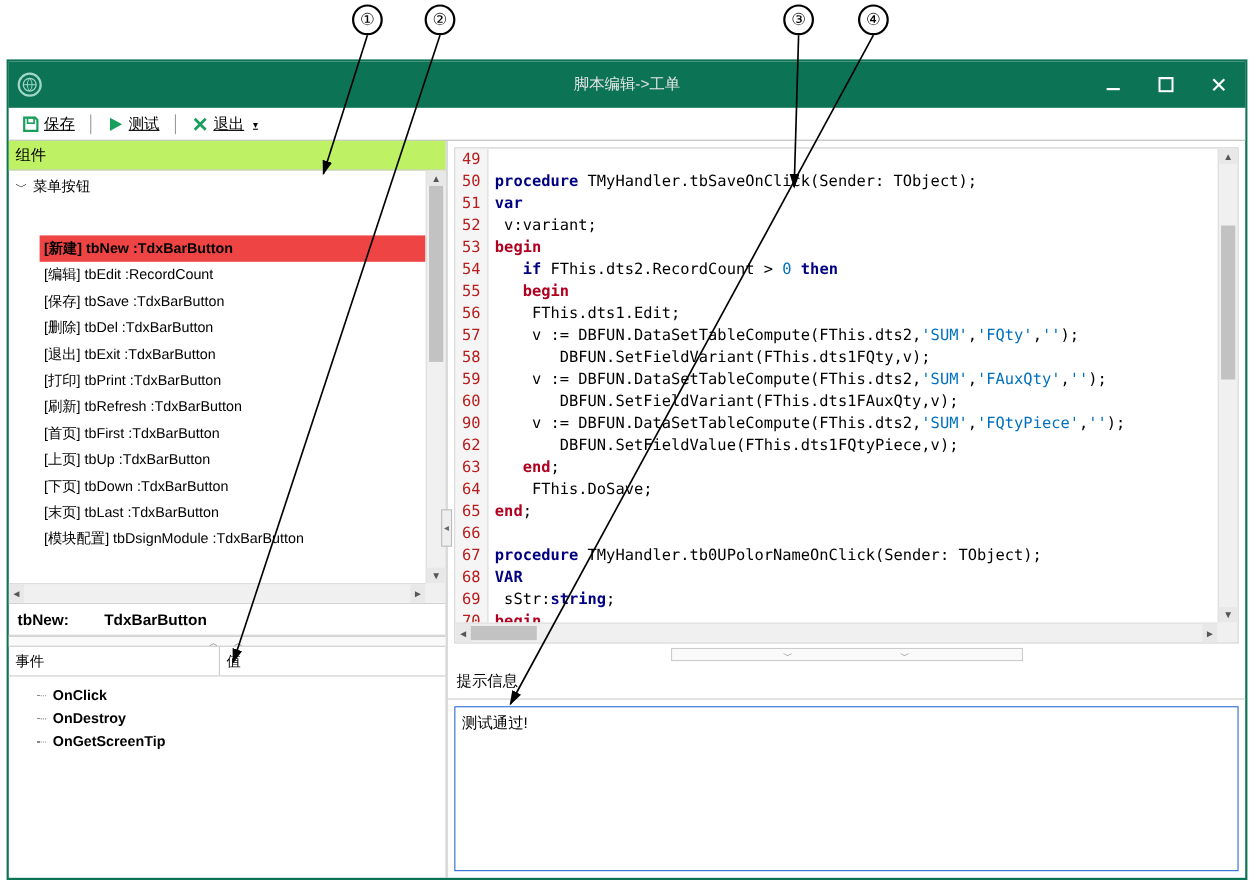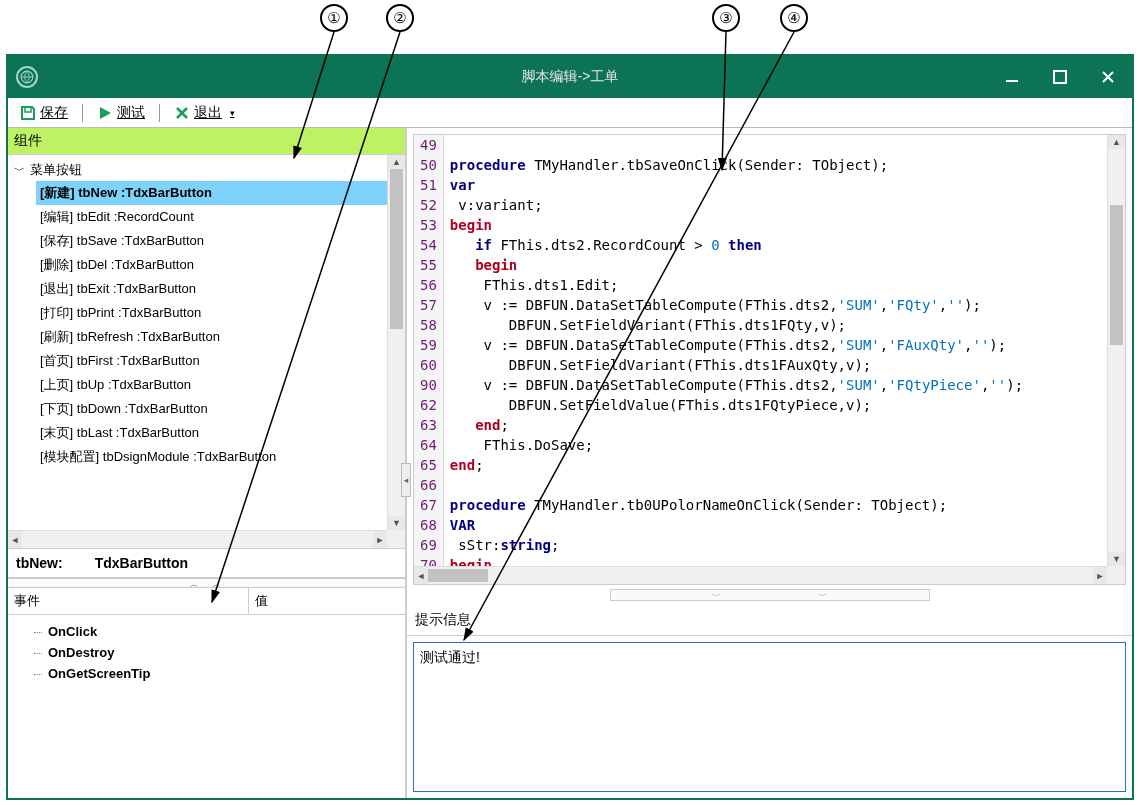--- a/index.html
+++ b/index.html
@@ -18,44 +18,44 @@
   .body { display: flex; height: calc(100% - 72px); }
   .left { width: 398px; display: flex; flex-direction: column; border-right: 1px solid #ccc; }
   .panel-header { padding: 4px 6px; font-size: 14px; border-bottom: 1px solid #ccc; background: #bef264; }
   .tree-container { flex: 1; position: relative; border-bottom: 1px solid #ccc; overflow: hidden; }
   .tree { position: absolute; left: 0; top: 0; right: 18px; bottom: 18px; overflow: hidden; padding: 4px 0; }
   .tree-group { padding-left: 6px; }
   .tree-group-label { display: flex; align-items: center; gap: 4px; padding: 2px 0; }
   .tree-chevron { font-size: 11px; width: 12px; }
   .tree-items { padding-left: 22px; }
   .tree-item { padding: 3px 4px; white-space: nowrap; }
-  .tree-item.selected { background: #7dd3fc; font-weight: bold; }
+  .tree-item.selected { background: #ef4444; font-weight: bold; margin-top: 33px; }
   .vscroll { position: absolute; right: 0; top: 0; bottom: 18px; width: 18px; background: #f0f0f0; border-left: 1px solid #ddd; }
   .vscroll .thumb { position: absolute; left: 2px; right: 2px; top: 14px; height: 160px; background: #c2c2c2; }
   .vscroll .arrow { position: absolute; left: 0; right: 0; height: 14px; background: #e8e8e8; text-align: center; font-size: 9px; line-height: 14px; color: #555; }
   .hscroll { position: absolute; left: 0; right: 18px; bottom: 0; height: 18px; background: #f0f0f0; border-top: 1px solid #ddd; }
   .hscroll .arrow { position: absolute; top: 0; bottom: 0; width: 14px; background: #e8e8e8; text-align: center; font-size: 9px; line-height: 18px; color: #555; }
   .corner { position: absolute; right: 0; bottom: 0; width: 18px; height: 18px; background: #f0f0f0; }
   .selected-label { padding: 6px 8px; border-bottom: 1px solid #ccc; font-size: 14px; }
   .selected-label b.name { margin-right: 32px; }
   .collapse-handle { height: 10px; border-top: 1px solid #ccc; border-bottom: 1px solid #ccc; text-align: center; font-size: 8px; color: #666; letter-spacing: 2px; background: #fafafa; }
   .events { flex: 0 0 210px; display: flex; flex-direction: column; }
   .events-header { display: flex; border-bottom: 1px solid #ccc; }
   .events-header div { padding: 4px 6px; font-size: 13px; }
-  .events-header .col-event { width: 241px; border-right: 1px solid #ccc; }
+  .events-header .col-event { width: 192px; border-right: 1px solid #ccc; }
   .events-list { padding: 6px 26px; font-weight: bold; }
   .events-list div { padding: 3px 0; position: relative; padding-left: 14px; }
   .events-list div::before { content: ""; position: absolute; left: 0; top: 50%; width: 8px; border-top: 1px dotted #888; }
   .events-list::before { content: ""; position: absolute; }
   .right { flex: 1; display: flex; flex-direction: column; position: relative; border-left: 1px solid #ccc; }
   .splitter-left { position: absolute; left: -6px; top: 50%; width: 10px; height: 34px; background: #eee; border: 1px solid #bbb; display:flex; align-items:center; justify-content:center; font-size:9px; color:#666; }
   .code-container { flex: 1; position: relative; overflow: hidden; border-bottom: 1px solid #ccc; margin:6px; margin-bottom:0; border:1px solid #ccc;}
   .code-scroll { position: absolute; left: 0; top: 0; right: 18px; bottom: 18px; overflow: hidden; }
   .code { display: flex; font-family: Consolas, monospace; font-size: 14px; line-height: 20px; }
-  .gutter { background: #f5f5f5; color: #701a75; text-align: right; padding: 0 6px; border-right: 1px solid #ddd; }
+  .gutter { background: #f5f5f5; color: #b91c1c; text-align: right; padding: 0 6px; border-right: 1px solid #ddd; }
   .gutter div { height: 20px; }
   .src { padding-left: 6px; white-space: pre; }
   .src div { height: 20px; }
   .kw { color: #000080; font-weight: bold; }
   .kw-red { color: #b00020; font-weight: bold; }
   .str { color: #0070c0; }
   .num { color: #0070c0; }
   .collapse-handle-h { height: 12px; text-align: center; font-size: 9px; color: #666; border: 1px solid #ccc; background: #fafafa; margin: 0 auto; width: 320px; }
   .hint-label { padding: 6px 8px; font-size: 14px; border-bottom: 1px solid #ccc; }
   .hint-box { flex: 0 0 150px; margin: 6px; border: 1px solid #2a6bd4; padding: 6px; font-size: 14px; color: #000; }

